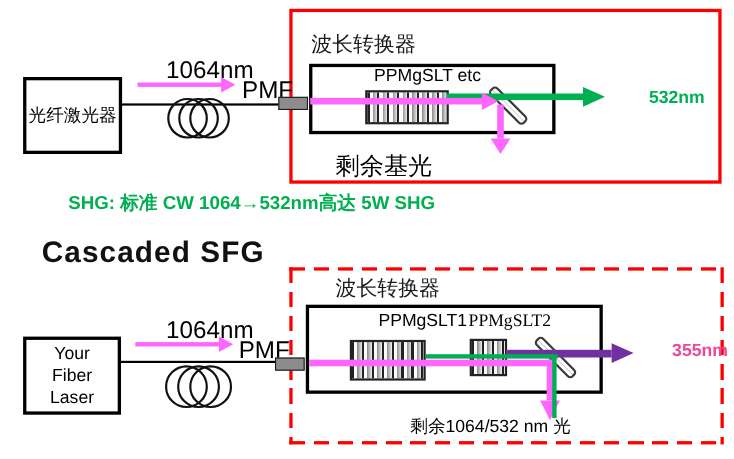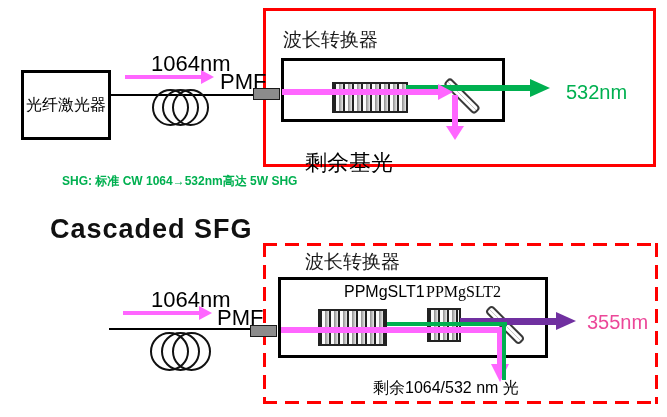--- a/index.html
+++ b/index.html
@@ -22,22 +22,22 @@
     position:absolute;border:2px solid #222;
     background:repeating-linear-gradient(90deg,#222 0px,#222 2px,#fbfbfb 2px,#fbfbfb 5px,#8f8f8f 5px,#e9e9e9 9px);
   }
   .mirror{
     position:absolute;background:linear-gradient(to bottom,#ffffff 0%,#ffffff 38%,#c9c9c9 50%,#ffffff 62%,#ffffff 100%);
     border:2.5px solid #3a3a3a;border-radius:4px;transform:rotate(45deg);
   }
   .beam{position:absolute;}
   .head-right{position:absolute;width:0;height:0;border-top:7px solid transparent;border-bottom:7px solid transparent;}
   .head-down{position:absolute;width:0;height:0;border-left:9px solid transparent;border-right:9px solid transparent;}
-  .caption{position:absolute;font-size:12px;font-weight:bold;white-space:nowrap;}
-  .outlbl{position:absolute;font-size:20px;font-weight:normal;white-space:nowrap;}
+  .caption{position:absolute;font-size:17px;font-weight:bold;white-space:nowrap;}
+  .outlbl{position:absolute;font-size:16px;font-weight:bold;white-space:nowrap;margin-left:24px;}
   .dash-h{position:absolute;height:3px;background:repeating-linear-gradient(90deg,#ff0000 0 14px,transparent 14px 22px);}
   .dash-v{position:absolute;width:3px;background:repeating-linear-gradient(180deg,#ff0000 0 14px,transparent 14px 22px);}
   .smalllbl{position:absolute;font-size:16px;color:#000;white-space:nowrap;}
 </style>
 </head>
 <body>
 
 <div id="stage">
 
 
@@ -53,45 +53,53 @@
   <div class="coil" style="left:162px;top:89px;width:33px;height:33px;"></div>
   <div class="coil" style="left:172px;top:89px;width:33px;height:33px;"></div>
 
   <div class="lbl" style="left:151px;top:51px;">1064nm</div>
   <div class="beam" style="left:125px;top:75px;width:77px;height:4px;background:#ff66ff;"></div>
   <div class="head-right" style="left:201px;top:70px;border-left:13px solid #ff66ff;"></div>
   <div class="lbl" style="left:220px;top:69px;">PMF</div>
   <div class="connector" style="left:253px;top:88px;width:25px;height:10px;"></div>
 
   <div class="innerbox" style="left:281px;top:58px;width:218px;height:58px;"></div>
+  <div class="smalllbl" style="left:340px;top:61px;">PPMgSLT etc</div>
   <div class="crystal" style="left:332px;top:82px;width:72px;height:27px;"></div>
   <div class="mirror" style="left:440px;top:91px;width:40px;height:6px;"></div>
 
   <div class="beam" style="left:406px;top:85px;width:124px;height:6px;background:#00b050;"></div>
   <div class="head-right" style="left:530px;top:79px;border-top-width:9px;border-bottom-width:9px;border-left:20px solid #00b050;"></div>
   <div class="beam" style="left:282px;top:89px;width:156px;height:6px;background:#ff66ff;"></div>
   <div class="head-right" style="left:438px;top:84px;border-top-width:8px;border-bottom-width:8px;border-left:15px solid #ff66ff;"></div>
   <div class="beam" style="left:452px;top:95px;width:6px;height:31px;background:#ff66ff;"></div>
   <div class="head-down" style="left:446px;top:126px;border-top:14px solid #ff66ff;"></div>
 
-  <div class="lbl" style="left:305px;top:148px;">剩余基光</div>
+  <div class="lbl" style="left:305px;top:136px;">剩余基光</div>
   <div class="outlbl" style="left:566px;top:81px;color:#00b050;">532nm</div>
 
   <div class="caption" style="left:62px;top:173px;color:#00b050;">SHG: 标准 CW 1064→532nm高达 5W SHG</div>
 
-  <div class="abs title" style="left:50px;top:214px;">Cascaded SFG</div>
+  <div class="abs title" style="left:38px;top:214px;">Cascaded SFG</div>
 
   <div>
     <div class="dash-h" style="left:263px;top:243px;width:395px;"></div>
     <div class="dash-h" style="left:263px;top:401px;width:395px;"></div>
     <div class="dash-v" style="left:263px;top:243px;height:161px;"></div>
     <div class="dash-v" style="left:655px;top:243px;height:161px;"></div>
   </div>
   <div class="cjk" style="left:305px;top:249px;">波长转换器</div>
 
+  <div class="box" style="left:21px;top:306px;width:83px;height:65px;">
+    <div class="lasertext" style="line-height:20px;">
+      <div>Your</div>
+      <div>Fiber</div>
+      <div>Laser</div>
+    </div>
+  </div>
 
   <div class="fiberline" style="left:109px;top:328px;width:144px;"></div>
   <div class="coil" style="left:150px;top:332px;width:35px;height:35px;"></div>
   <div class="coil" style="left:161px;top:332px;width:35px;height:35px;"></div>
   <div class="coil" style="left:172px;top:332px;width:35px;height:35px;"></div>
 
   <div class="lbl" style="left:151px;top:287px;">1064nm</div>
   <div class="beam" style="left:123px;top:311px;width:77px;height:4px;background:#ff66ff;"></div>
   <div class="head-right" style="left:199px;top:306px;border-left:13px solid #ff66ff;"></div>
   <div class="lbl" style="left:217px;top:305px;">PMF</div>

